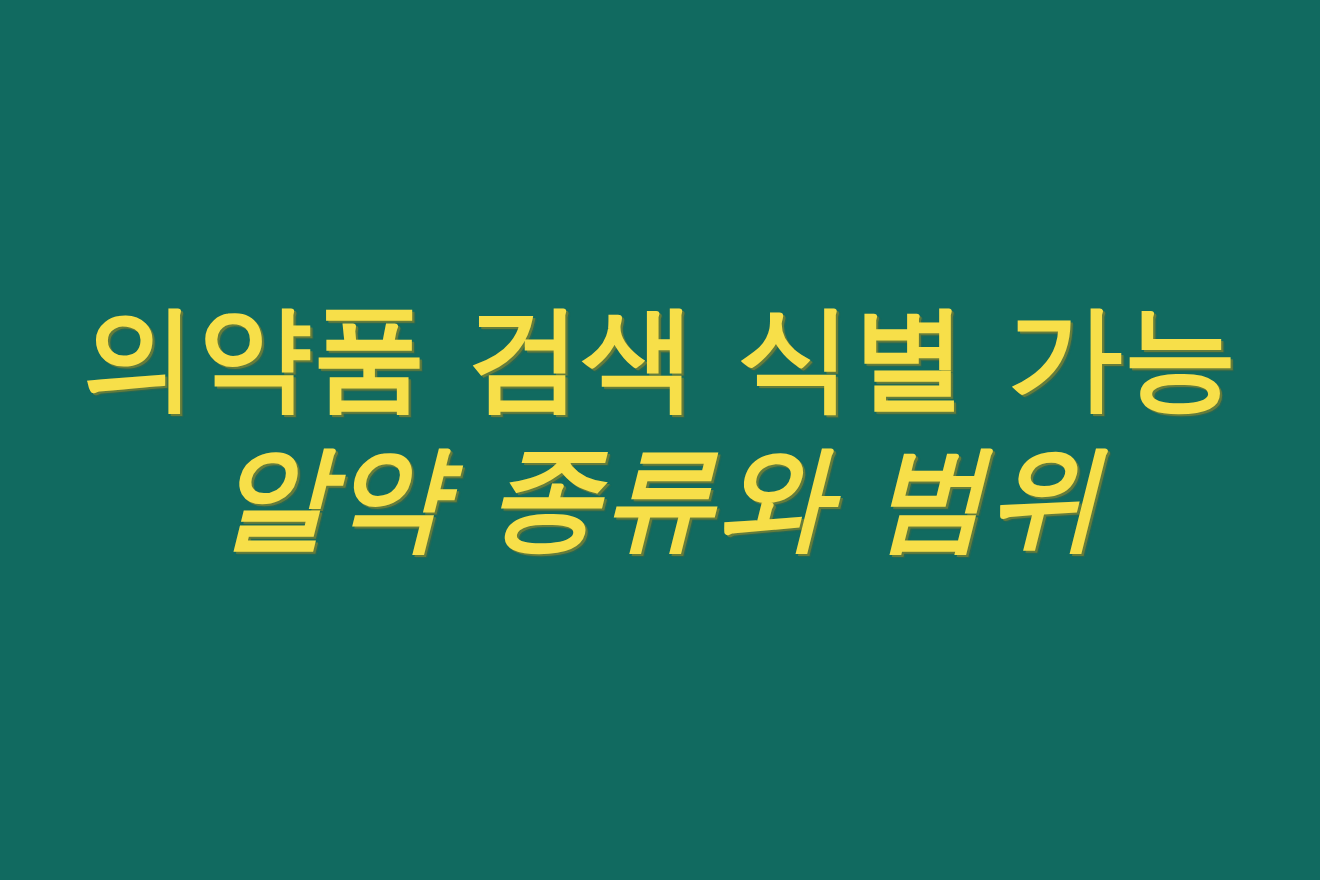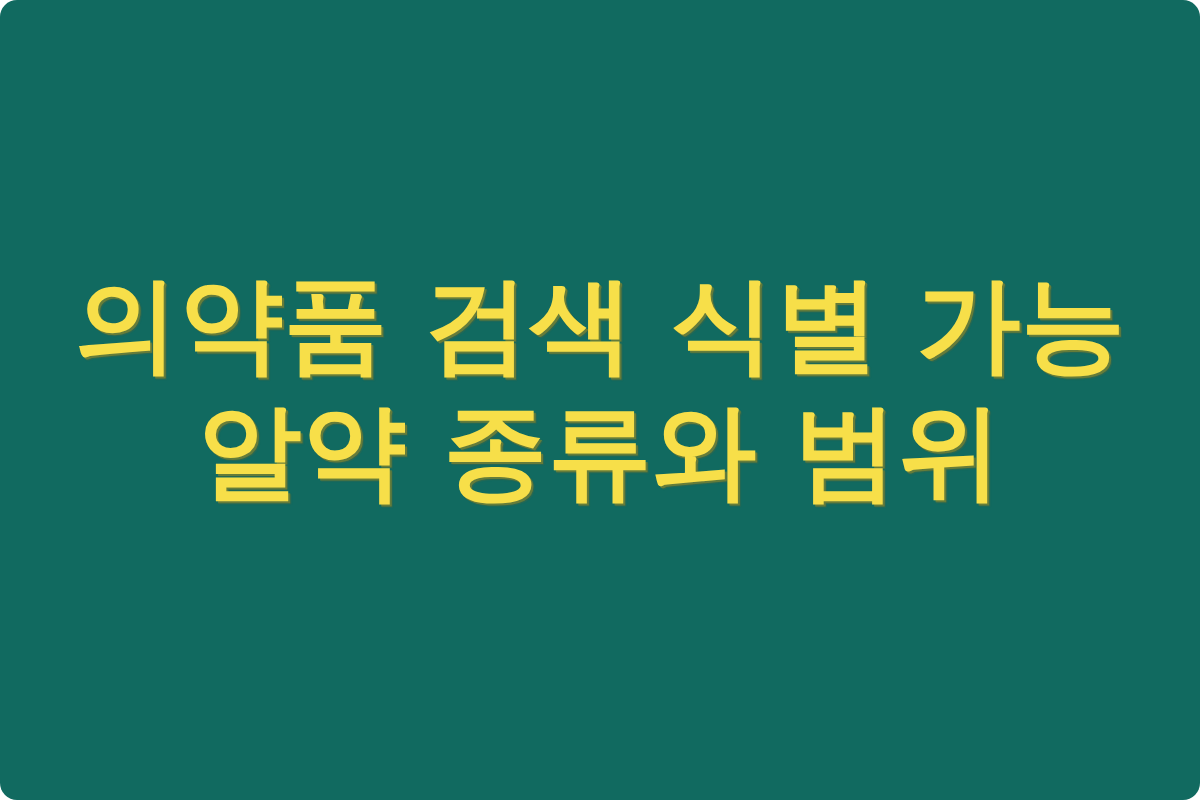--- a/index.html
+++ b/index.html
@@ -54,25 +54,26 @@
   .hl-line-1 {
     font-size: 104px;
     line-height: 1.22;
     letter-spacing: 0.005em;
   }
 
   .hl-line-2 {
     font-size: 104px;
     line-height: 1.22;
     letter-spacing: 0.005em;
+    font-style: italic;
   }
 </style>
 </head>
 <body>
 
-<div id="banner" style="background-color: rgb(17, 106, 96); border-radius: 17px;">
+<div id="banner" style="background-color: rgb(17, 106, 96);">
 
   <div id="headline">
     <span class="hl-line hl-line-1" style="color: rgb(247, 223, 73);">의약품 검색 식별 가능</span>
     <span class="hl-line hl-line-2" style="color: rgb(247, 223, 73);">알약 종류와 범위</span>
   </div>
 
 </div>
 
 </body></html>

